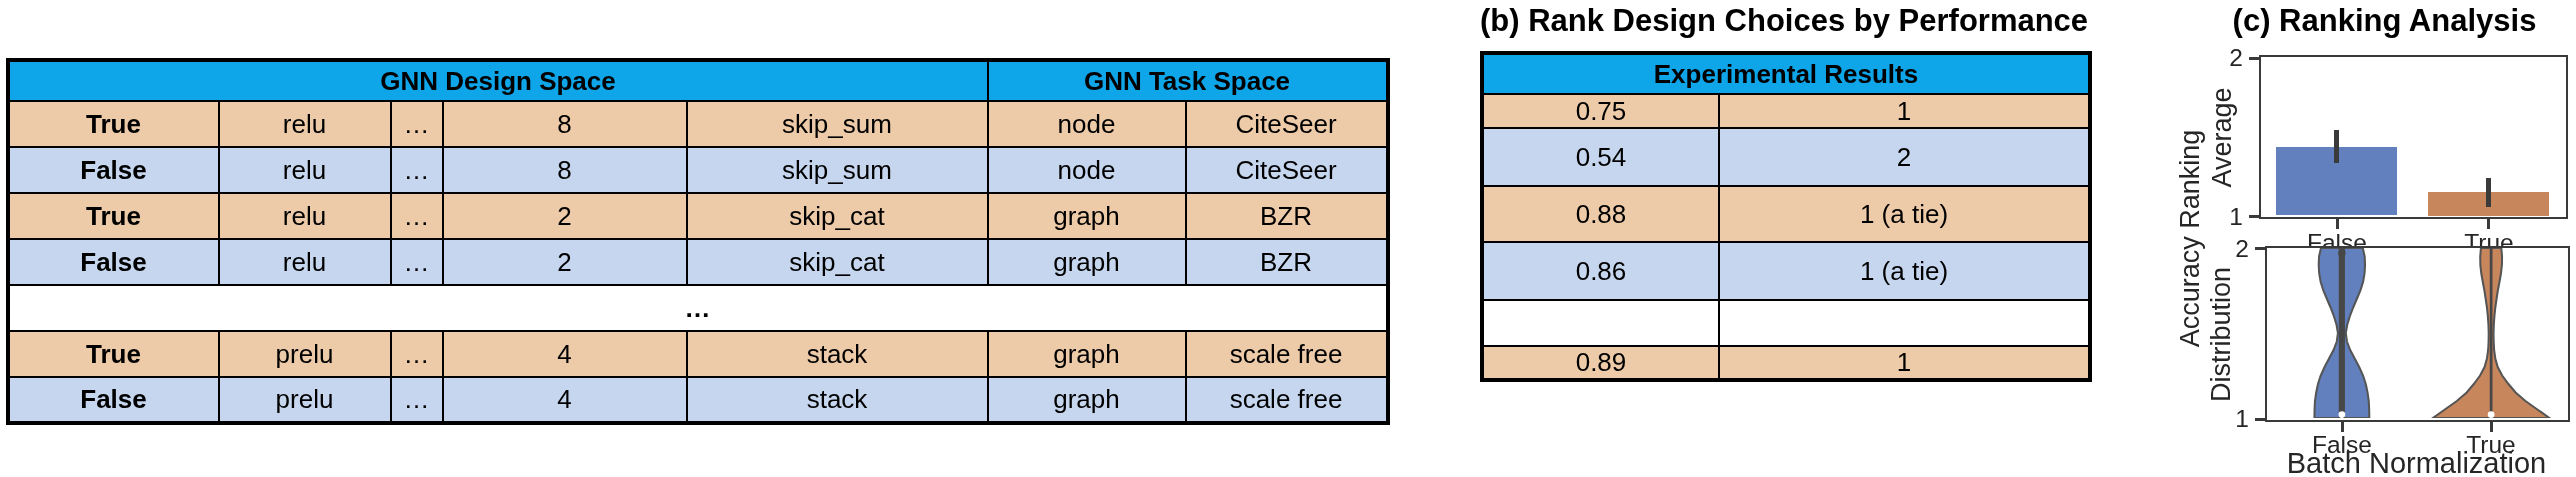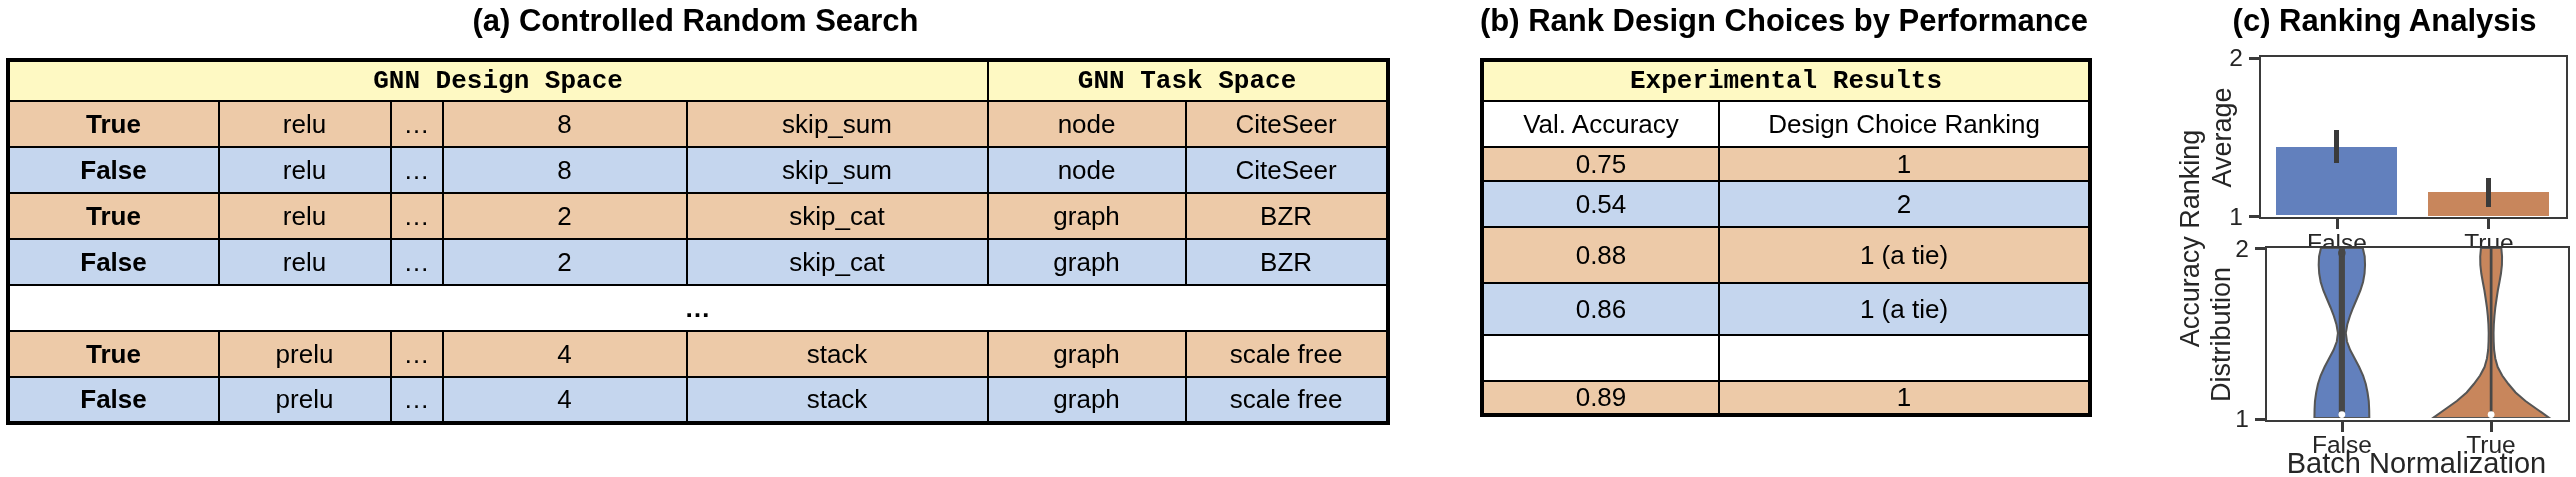--- a/index.html
+++ b/index.html
@@ -13,21 +13,21 @@
 
   table.grid{
     position:absolute;border-collapse:collapse;table-layout:fixed;
     border:4.1px solid var(--table-border,#000);
   }
   table.grid td{
     border:2.7px solid var(--table-border,#000);
     text-align:center;vertical-align:middle;
     font-size:26px;color:#000;padding:0;overflow:hidden;white-space:nowrap;
   }
-  .group-hdr{font-weight:bold;font-size:27px;background:#fef9c3;font-family:Liberation Mono, monospace;}
+  .group-hdr{font-weight:bold;font-size:27px;background:#0ea5e9;}
   .bold{font-weight:bold;}
   tr.row-orange td{background:var(--row-orange,#edcaa8);}
   tr.row-blue td{background:var(--row-blue,#c5d6ee);}
   tr.row-white td{background:#fff;}
 
   .plot-area{
     position:absolute;box-sizing:border-box;background:#fff;
     border:2.7px solid var(--axis,#3a3a3a);
   }
   .tick-label{
@@ -45,21 +45,20 @@
   .xlabel{
     position:absolute;font-size:29px;color:#262626;text-align:center;
     height:29px;line-height:29px;white-space:nowrap;
   }
 </style>
 </head>
 <body>
 
 <div id="fig">
 
-  <div class="panel-title" style="left:5.5px;top:4.1px;width:1380px;">(a) Controlled Random Search</div>
 
   <table class="grid" style="left:5.5px;top:58px;width:1380px;">
     <colgroup>
       <col style="width:211px">
         <col style="width:172px">
         <col style="width:52px">
       <col style="width:244px">
         <col style="width:301px">
         <col style="width:198px">
       <col style="width:202px">
@@ -124,46 +123,42 @@
       <td>4</td>
       <td>stack</td>
       <td>graph</td>
       <td>scale free</td>
     </tr>
   </tbody>
     </table>
 
   <div class="panel-title" style="left:1480px;top:4.1px;width:608px;">(b) Rank Design Choices by Performance</div>
 
-  <table class="grid" style="left:1480px;top:58px;width:608px;">
+  <table class="grid" style="left:1480px;top:51px;width:608px;">
     <colgroup>
         <col style="width:237px">
         <col style="width:371px">
       </colgroup>
     <tbody>
         <tr style="height:41px">
       <td colspan="2" class="group-hdr">Experimental Results</td>
     </tr>
-    <tr style="height:46px">
-      <td>Val. Accuracy</td>
-      <td>Design Choice Ranking</td>
-    </tr>
     <tr class="row-orange" style="height:34px">
       <td>0.75</td>
       <td>1</td>
     </tr>
-    <tr class="row-blue" style="height:46px">
+    <tr class="row-blue" style="height:58px">
       <td>0.54</td>
       <td>2</td>
     </tr>
     <tr class="row-orange" style="height:56px">
       <td>0.88</td>
       <td>1 (a tie)</td>
     </tr>
-    <tr class="row-blue" style="height:52px">
+    <tr class="row-blue" style="height:58px">
       <td>0.86</td>
       <td>1 (a tie)</td>
     </tr>
     <tr class="row-white" style="height:46px">
       <td></td>
       <td></td>
     </tr>
     <tr class="row-orange" style="height:30px">
       <td>0.89</td>
       <td>1</td>

